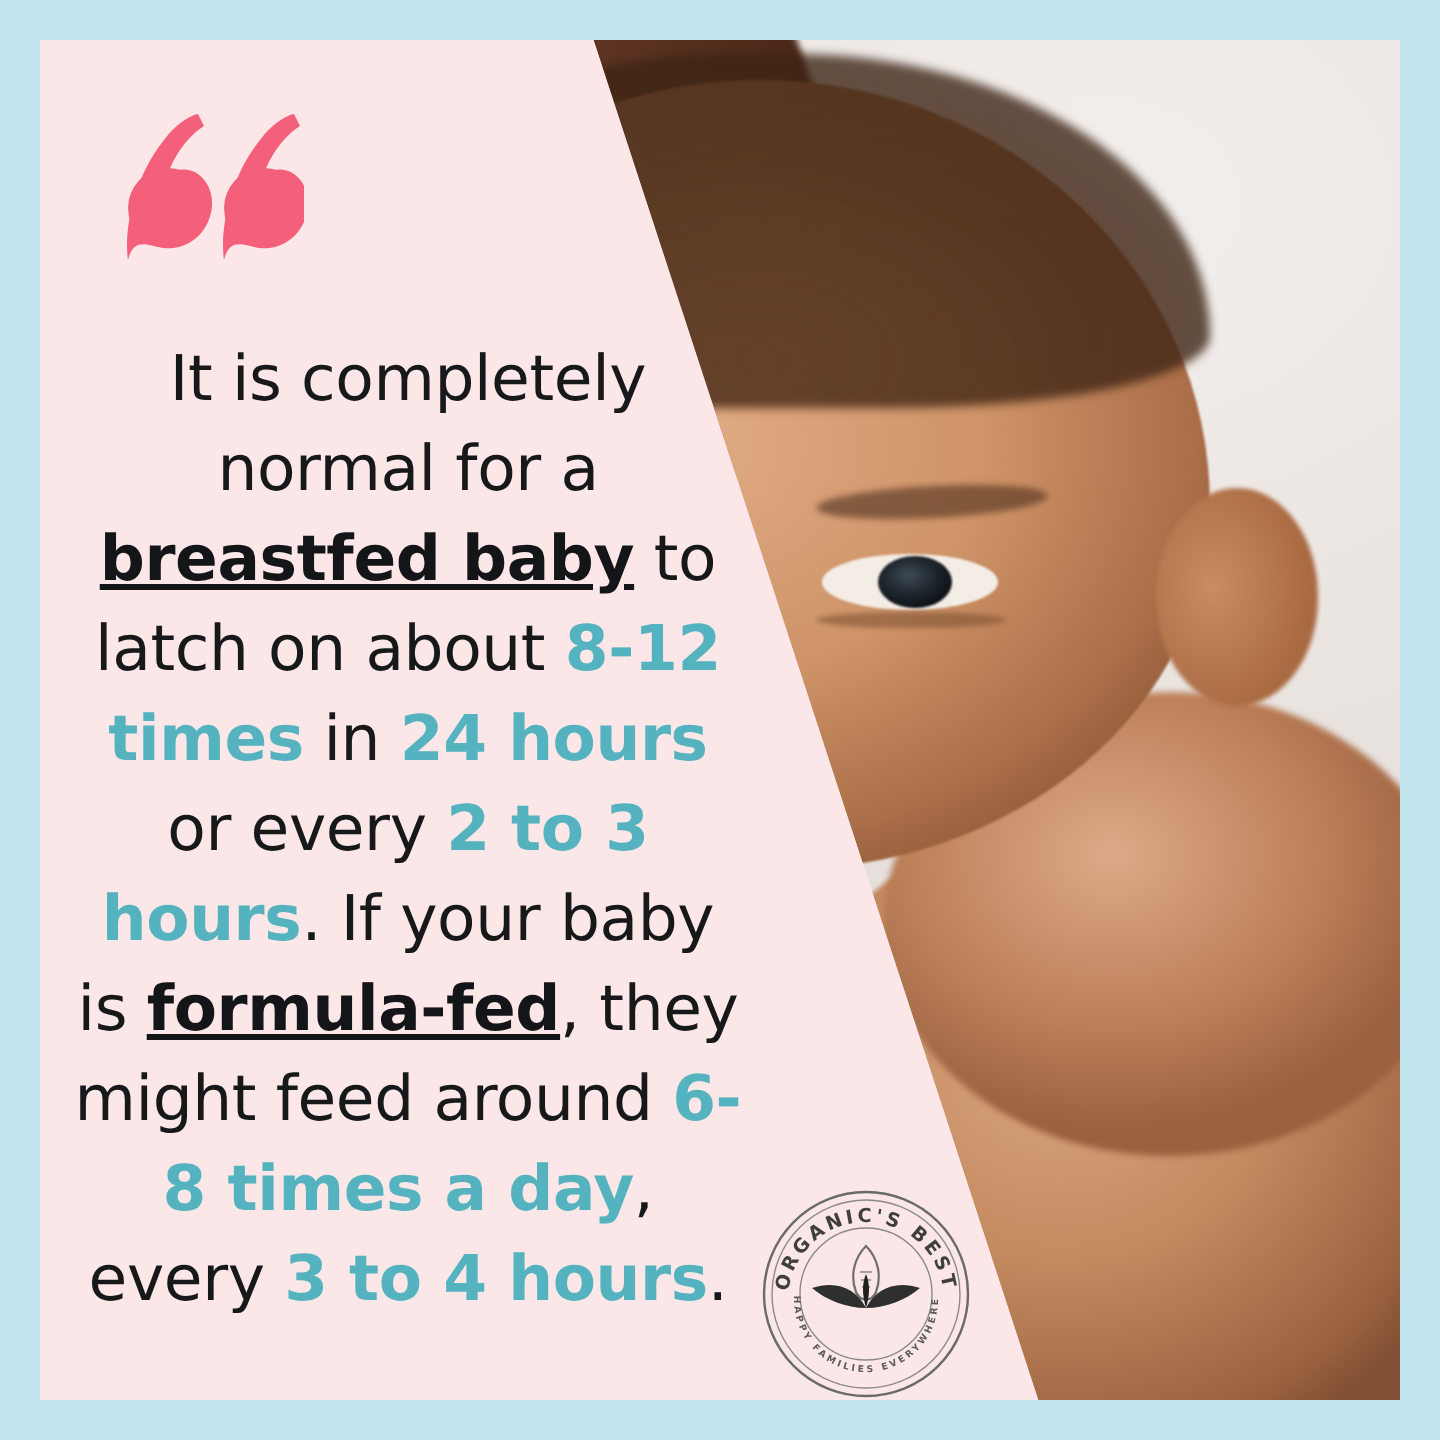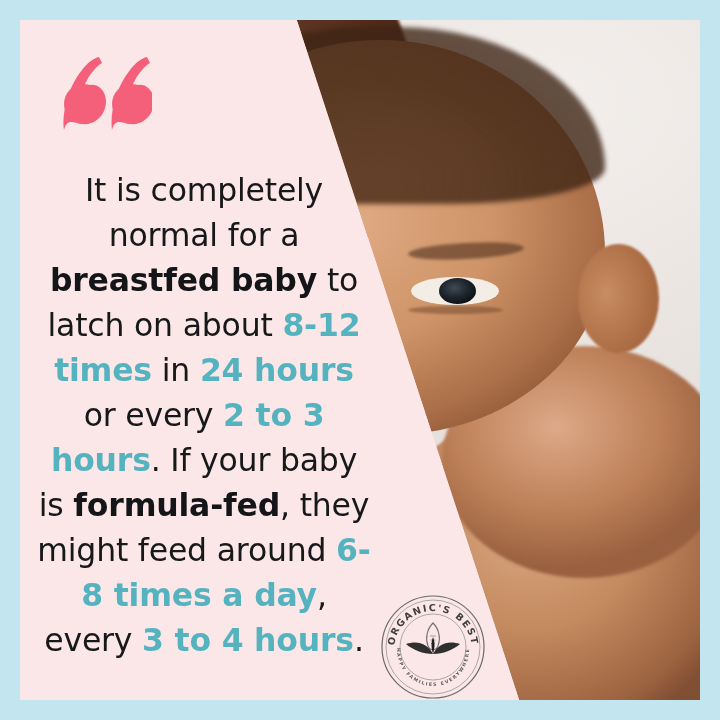--- a/index.html
+++ b/index.html
@@ -219,21 +219,21 @@
     top: 148px;
     width: 340px;
     text-align: center;
     font-size: 31.5px;
     line-height: 45px;
     font-weight: 400;
     color: #17181a;
     letter-spacing: -0.2px;
     -webkit-font-smoothing: antialiased;
   }
-  #quote-text b { font-weight: 700; color: #141518; }
+  #quote-text b { font-weight: 700; color: #141518; text-decoration: underline; }
   #quote-text .hl { color: #54b3bf; font-weight: 700; }
 
   
   #logo {
     position: absolute;
     left: 358px;
     top: 572px;
     width: 110px;
     height: 110px;
   }

